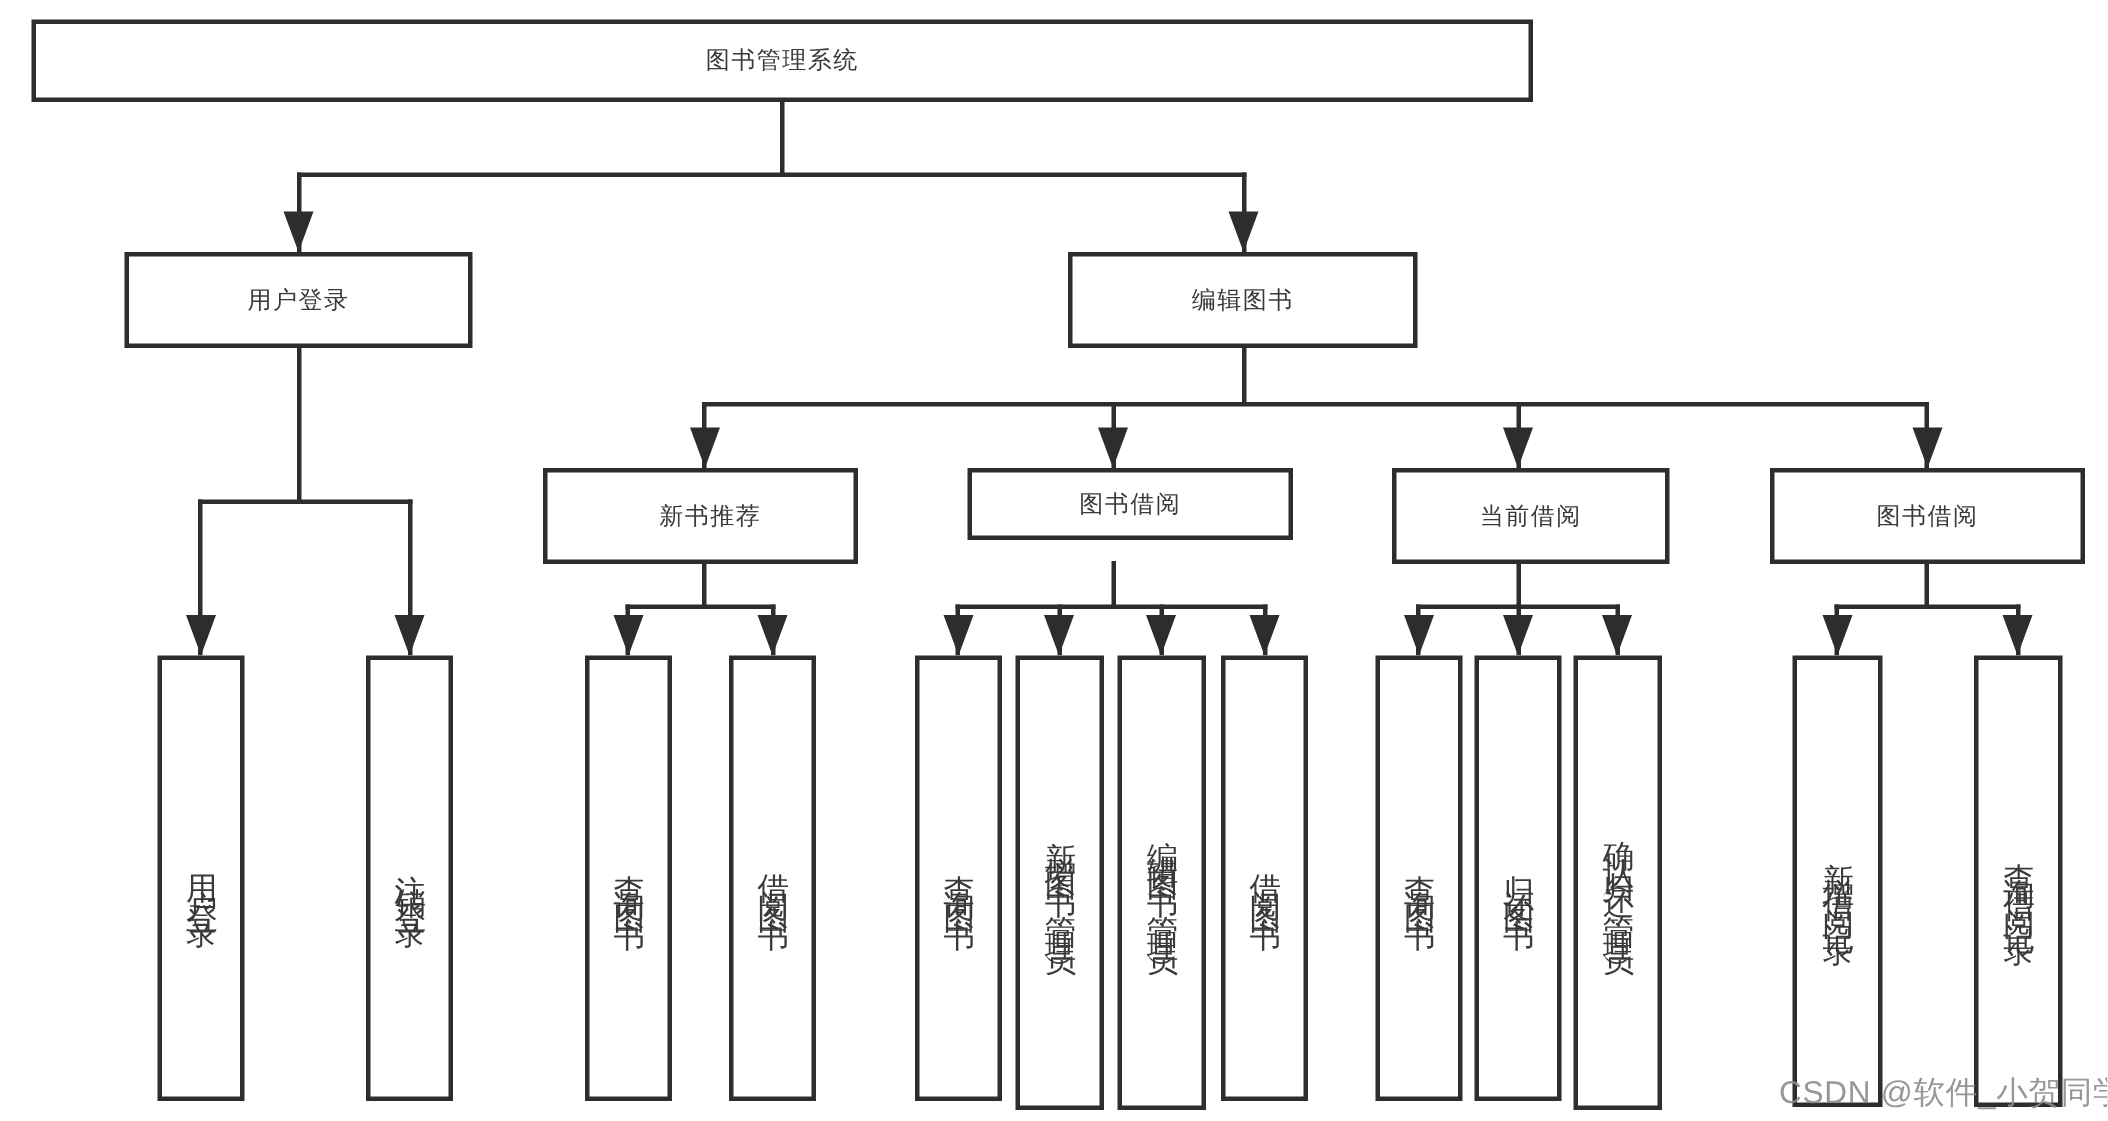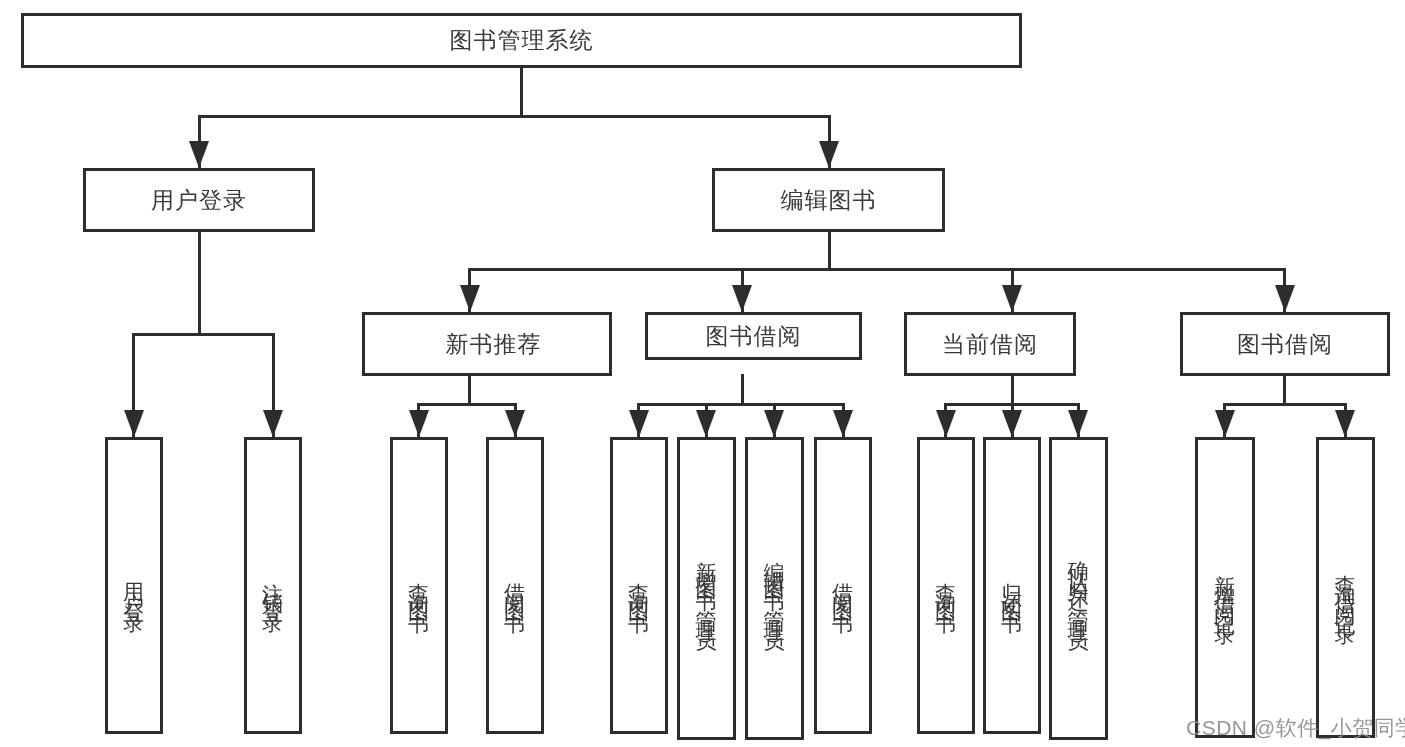--- a/index.html
+++ b/index.html
@@ -18,21 +18,21 @@
   
   .node {
     position: absolute;
     box-sizing: border-box;
     border: 3px solid #2d2d2d;
     background: #ffffff;
     color: #3a3a3a;
     display: flex;
     align-items: center;
     justify-content: center;
-    font-size: 23px;
+    font-size: 16px;
     letter-spacing: 1px;
     white-space: nowrap;
   }
   .node.leaf {
     font-size: 21px;
     writing-mode: vertical-rl;
     text-orientation: mixed;
     letter-spacing: 10px;
     white-space: normal;
     line-height: 1;
@@ -92,23 +92,23 @@
   <div class="hline" style="left:468px; top:268px; width:818px;"></div>
   <div class="vline" style="left:468px; top:268px; height:44px;"></div>
   <div class="arrowhead" style="left:460px; top:285px;"></div>
   <div class="vline" style="left:741px; top:268px; height:44px;"></div>
   <div class="arrowhead" style="left:732px; top:285px;"></div>
   <div class="vline" style="left:1011px; top:268px; height:44px;"></div>
   <div class="arrowhead" style="left:1002px; top:285px;"></div>
   <div class="vline" style="left:1283px; top:268px; height:44px;"></div>
   <div class="arrowhead" style="left:1275px; top:285px;"></div>
 
-  <div class="node" style="left:362px; top:312px; width:250px; height:64px;padding-left:13px;">新书推荐</div>
+  <div class="node" style="left:362px; top:312px; width:210px; height:64px;padding-left:13px;">新书推荐</div>
   <div class="node" style="left:634px; top:312px; width:217px; height:48px;margin-left:11px;">图书借阅</div>
-  <div class="node" style="left:904px; top:312px; width:172px; height:64px;">当前借阅</div>
+  <div class="node" style="left:928px; top:312px; width:185px; height:64px;">当前借阅</div>
   <div class="node" style="left:1180px; top:312px; width:210px; height:64px;">图书借阅</div>
 
   <div class="vline" style="left:468px; top:374px; height:31px;"></div>
   <div class="hline" style="left:417px; top:403px; width:100px;"></div>
   <div class="vline" style="left:417px; top:403px; height:34px;"></div>
   <div class="arrowhead" style="left:409px; top:410px;"></div>
   <div class="vline" style="left:514px; top:403px; height:34px;"></div>
   <div class="arrowhead" style="left:505px; top:410px;"></div>
 
   <div class="vline" style="left:741px; top:374px; height:31px;"></div>

